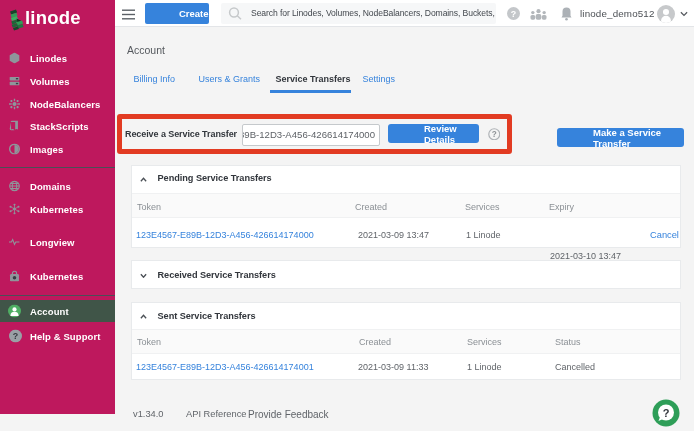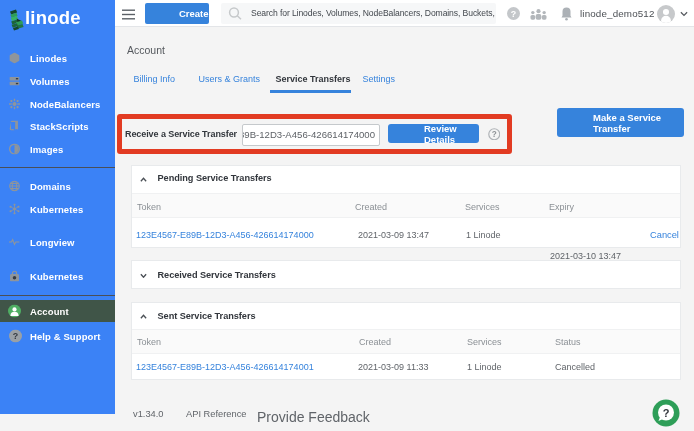--- a/index.html
+++ b/index.html
@@ -1,21 +1,21 @@
 <!DOCTYPE html>
 <html><head>
 <meta charset="utf-8">
 <style>
 * { margin:0; padding:0; box-sizing:border-box; }
 html,body { width:694px; height:431px; overflow:hidden; }
 body { font-family:"Liberation Sans", sans-serif; position:relative; background:#f4f4f4; }
 .abs { position:absolute; }
 
 
-#sidebar { position:absolute; left:0; top:0; width:115px; height:414px; background:#3b82f6; }
+#sidebar { position:absolute; left:0; top:0; width:115px; height:414px; background:#be185d; }
 .navitem { position:absolute; left:0; width:115px; height:22px; }
 .navitem .ic { position:absolute; left:9px; top:50%; transform:translateY(-50%); width:11px; height:11px; }
 .navitem .lbl { position:absolute; left:30px; top:50%; transform:translateY(-50%); color:#fff; font-size:9.5px; font-weight:bold; white-space:nowrap; letter-spacing:0.1px; }
 .navdiv { position:absolute; left:0; width:115px; height:1px; background:#4a4f57; }
 
 
 #topbar { position:absolute; left:115px; top:0; width:579px; height:27px; background:#fff; border-bottom:1px solid #e3e5e8; }
 
 
 .panel { position:absolute; left:131px; width:550px; background:#fff; border:1px solid #e8eaec; }
@@ -220,21 +220,21 @@
 
 <div class="abs" style="left:125px;top:129px;font-size:9px;letter-spacing:-0.08px;font-weight:bold;color:#32363c;">Receive a Service Transfer</div>
 <div class="abs" style="left:242px;top:124px;width:138px;height:21.5px;background:#fff;border:1px solid #c5c9cc;border-radius:2px;overflow:hidden;">
   <div style="position:absolute;right:4px;top:0;height:19.5px;line-height:19.5px;font-size:9.6px;color:#5e6267;white-space:nowrap;">123E4567-E89B-12D3-A456-426614174000</div>
 </div>
 <div class="btn" style="left:388px;top:124px;width:91px;height:19px;">Review Details</div>
 <svg class="abs" style="left:487.5px;top:127.5px;" width="12.5" height="12.5" viewBox="0 0 16 16">
     <circle cx="8" cy="8" r="7" fill="none" stroke="#aeb2b6" stroke-width="1.5"></circle>
     <text x="8" y="11.5" font-size="10.5" font-weight="bold" fill="#8e9296" text-anchor="middle" font-family="Liberation Sans">?</text>
   </svg>
-<div class="btn" style="left:557px;top:108px;width:127px;height:29px;">Make a Service Transfer</div>
+<div class="btn" style="left:557px;top:128px;width:127px;height:19px;">Make a Service Transfer</div>
 
 <div class="abs" style="left:116.5px;top:113.5px;width:395px;height:40px;border:5.5px solid #e23b22;border-radius:3px;"></div>
 
 <div class="panel" style="top:165px;height:83px;">
   <svg class="abs" style="left:7.5px;top:11px;" width="7" height="5.5" viewBox="0 0 8 6">
       <polyline points="1,4.7 4,1.3 7,4.7" fill="none" stroke="#4a4f55" stroke-width="1.5"></polyline>
     </svg>
   <div class="abs" style="left:25.5px;top:7px;font-size:9.2px;letter-spacing:-0.05px;font-weight:bold;color:#32363c;">Pending Service Transfers</div>
   <div class="abs" style="left:0;top:27px;width:548px;height:25px;background:#fafafa;border-top:1px solid #f0f1f2;border-bottom:1px solid #f0f1f2;">
     <div class="abs colhead" style="left:5px;top:8px;">Token</div>
@@ -268,20 +268,20 @@
     <div class="abs colhead" style="left:423px;top:7px;">Status</div>
   </div>
   <div class="abs blue" style="left:4px;top:59.5px;font-size:9px;">123E4567-E89B-12D3-A456-426614174001</div>
   <div class="abs cell" style="left:226px;top:59.5px;">2021-03-09 11:33</div>
   <div class="abs cell" style="left:335px;top:59.5px;">1 Linode</div>
   <div class="abs cell" style="left:423px;top:59.5px;">Cancelled</div>
 </div>
 
 <div class="abs" style="left:133px;top:409px;font-size:9.3px;color:#606469;">v1.34.0</div>
 <div class="abs" style="left:186px;top:409px;font-size:9.3px;color:#606469;">API Reference</div>
-<div class="abs" style="left:257px;top:409px;font-size:14px;color:#606469;">Provide Feedback</div>
+<div class="abs" style="left:248px;top:409px;font-size:10px;color:#606469;">Provide Feedback</div>
 
 <svg class="abs" style="left:652px;top:399px;" width="28" height="28" viewBox="0 0 28 28">
   <circle cx="14" cy="14" r="13.5" fill="#2e9e58"></circle>
   <circle cx="14" cy="13.5" r="8" fill="#fff"></circle>
   <path d="M8 18 l-1.5 4 l4.5 -2 z" fill="#fff"></path>
   <text x="14" y="17.5" font-size="11" font-weight="bold" fill="#32363c" text-anchor="middle" font-family="Liberation Sans">?</text>
 </svg>
 
 </body></html>

